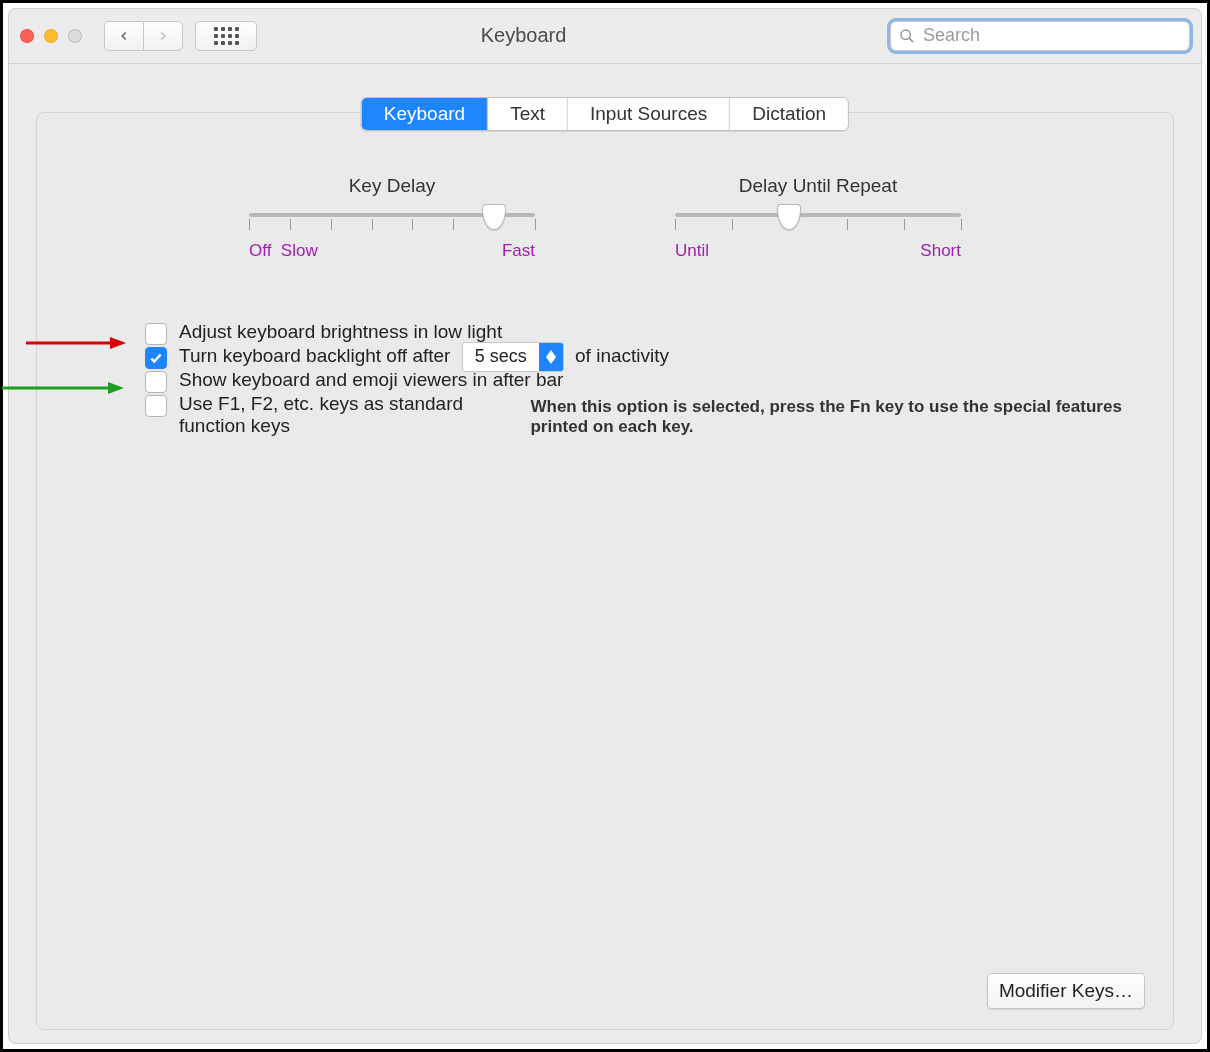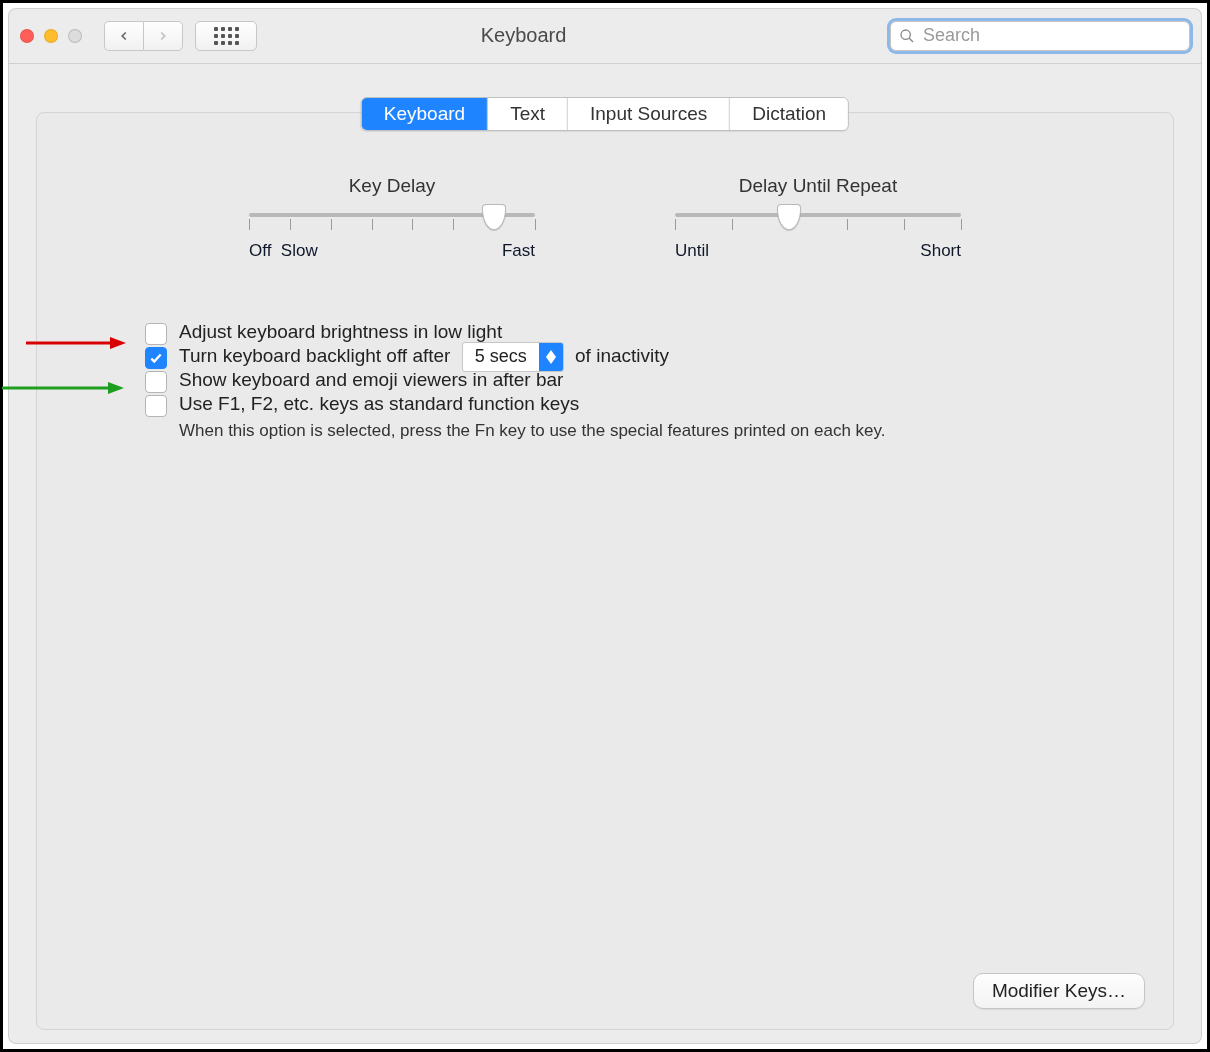--- a/index.html
+++ b/index.html
@@ -204,21 +204,21 @@
   background:#fff;
   border:1px solid #b8b8b8;
   border-radius: 4px 4px 50% 50% / 4px 4px 80% 80%;
   transform:translateX(-50%);
   box-shadow:0 1px 1px rgba(0,0,0,.15);
 }
 .slider-range-labels {
   display:flex;
   justify-content:space-between;
   font-size:17px;
-  color:#0f172a;
+  color:#a21caf;
   width:100%;
 }
 .options {
   margin-top:60px;
   margin-left:80px;
   display:flex;
   flex-direction:column;
   gap:0;
   font-size:19px;
   color:#222;
@@ -263,31 +263,32 @@
   background:#1f84ff;
   display:flex;flex-direction:column;align-items:center;justify-content:center;
   gap:0px;
 }
 .inline-select .sel-arrows svg { width:10px;height:7px; }
 .opt-sub {
   font-size:17px;
   color:#333;
   margin-left:34px;
   margin-top:4px;
+  font-weight:bold;
 }
 .modifier-wrap {
   margin-top:auto;
   display:flex;
   justify-content:flex-end;
 }
 .mac-button {
   background:linear-gradient(#fefefe,#f3f3f3);
   border:1px solid #c5c5c5;
-  border-radius:10px;
-  padding:6px 18px;
+  border-radius:4px;
+  padding:6px 11px;
   font-size:19px;
   color:#222;
   box-shadow:0 1px 1px rgba(0,0,0,.08);
 }
 .footer {
   display:flex;
   justify-content:flex-end;
   align-items:center;
   gap:14px;
   padding-top:14px;
@@ -439,21 +440,21 @@
             </div>
           </div>
 
           <div class="opt-row">
             <div class="chk">
               
             </div>
             <div>Show keyboard and emoji viewers in after bar</div>
           </div>
 
-          <div style="display:flex;flex-direction:column">
+          <div style="display:flex;flex-direction:row">
             <div class="opt-row">
               <div class="chk">
                 
               </div>
               <div>Use F1, F2, etc. keys as standard function keys</div>
             </div>
             <div class="opt-sub">When this option is selected, press the Fn key to use the special features printed on each key.</div>
           </div>
 
         </div>

